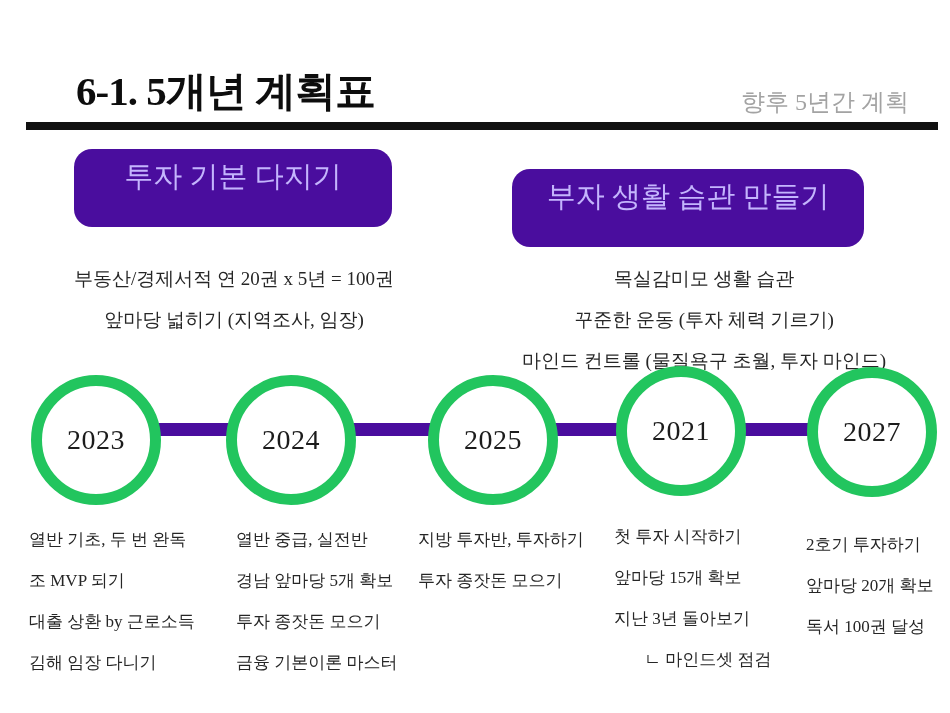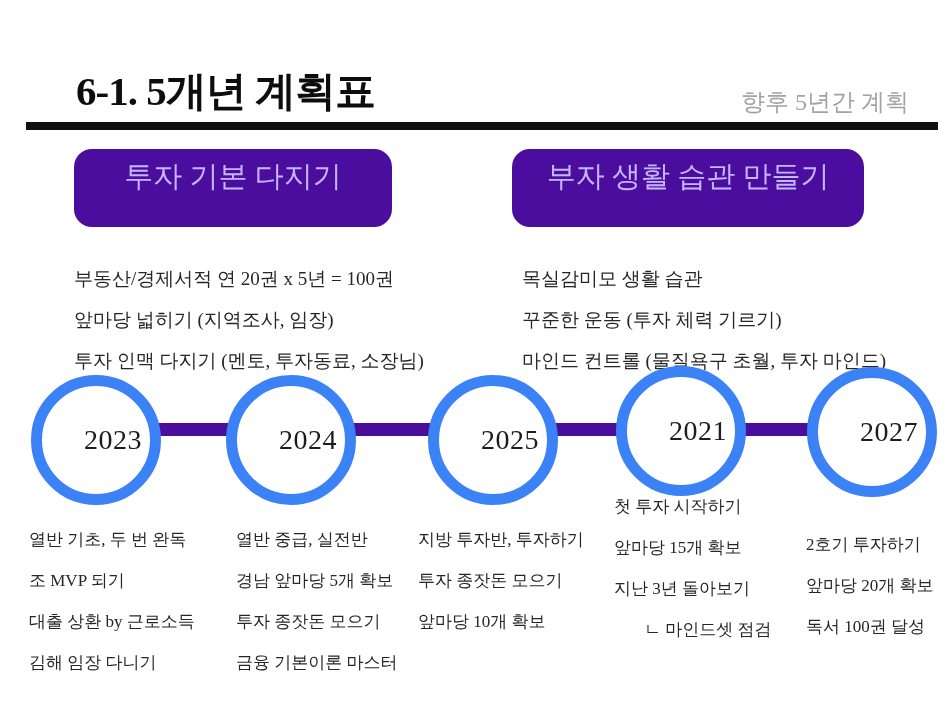--- a/index.html
+++ b/index.html
@@ -49,53 +49,54 @@
     height: 78px;
     background: #4a0d9e;
     border-radius: 18px;
     color: #c4b5fd;
     font-size: 29px;
     display: flex;
     justify-content: center;
     white-space: nowrap;
   }
   .heading-box.left  { left: 66px;  width: 318px; }
-  .heading-box.right { left: 504px; width: 352px; }
+  .heading-box.right { left: 504px; width: 352px; margin-top: 20px; }
 
   .section-list {
     position: absolute;
     top: 246px;
     list-style: none;
     font-size: 19px;
     color: #262626;
     line-height: 33px;
     white-space: nowrap;
+    text-align: center;
   }
   .section-list.left  { left: 58px; }
   .section-list.right { left: 506px; }
 
   .timeline-bar {
     position: absolute;
     left: 88px;
     top: 415px;
     width: 776px;
     height: 13px;
     background: #4a0d9e;
   }
 
   .year-circle {
     position: absolute;
     width: 130px;
     height: 130px;
     background: #ffffff;
-    border: 11px solid #3b82f6;
+    border: 11px solid #22c55e;
     border-radius: 50%;
     display: flex;
     align-items: center;
-    justify-content: flex-end;
+    justify-content: center;
   }
   .year-circle .year-label {
     font-size: 28px;
     color: #1c1c1c;
     letter-spacing: 0.5px;
   }
   .year-circle.c0 { left: 23px;  top: 367px; }
   .year-circle.c1 { left: 218px; top: 367px; }
   .year-circle.c2 { left: 420px; top: 367px; }
   .year-circle.c3 { left: 608px; top: 358px; }
@@ -105,21 +106,21 @@
     position: absolute;
     list-style: none;
     font-size: 17px;
     color: #262626;
     line-height: 33px;
     white-space: nowrap;
   }
   .year-list.l0 { left: 13px;  top: 507px; }
   .year-list.l1 { left: 220px; top: 507px; }
   .year-list.l2 { left: 402px; top: 507px; }
-  .year-list.l3 { left: 598px; top: 474px; }
+  .year-list.l3 { left: 598px; top: 504px; }
   .year-list.l4 { left: 790px; top: 512px; }
 
   .year-list li.indent { padding-left: 34px; }
 </style>
 </head>
 <body>
 
 <div class="slide">
 
   <div class="page-title">6-1. 5개년 계획표</div>
@@ -129,21 +130,20 @@
   <div class="heading-box left">
     <span>투자 기본 다지기</span>
   </div>
   <div class="heading-box right">
     <span>부자 생활 습관 만들기</span>
   </div>
 
   <ul class="section-list left">
     <li>부동산/경제서적 연 20권 x 5년 = 100권</li>
     <li>앞마당 넓히기 (지역조사, 임장)</li>
-    <li>투자 인맥 다지기 (멘토, 투자동료, 소장님)</li>
   </ul>
   <ul class="section-list right">
     <li>목실감미모 생활 습관</li>
     <li>꾸준한 운동 (투자 체력 기르기)</li>
     <li>마인드 컨트롤 (물질욕구 초월, 투자 마인드)</li>
   </ul>
 
   <div class="timeline-bar"></div>
 
   <div class="year-circle c0">
@@ -172,21 +172,20 @@
   <ul class="year-list l1">
     <li>열반 중급, 실전반</li>
     <li>경남 앞마당 5개 확보</li>
     <li>투자 종잣돈 모으기</li>
     <li>금융 기본이론 마스터</li>
   </ul>
 
   <ul class="year-list l2">
     <li>지방 투자반, 투자하기</li>
     <li>투자 종잣돈 모으기</li>
-    <li>앞마당 10개 확보</li>
   </ul>
 
   <ul class="year-list l3">
     <li>첫 투자 시작하기</li>
     <li>앞마당 15개 확보</li>
     <li>지난 3년 돌아보기</li>
     <li class="indent">ㄴ 마인드셋 점검</li>
   </ul>
 
   <ul class="year-list l4">

